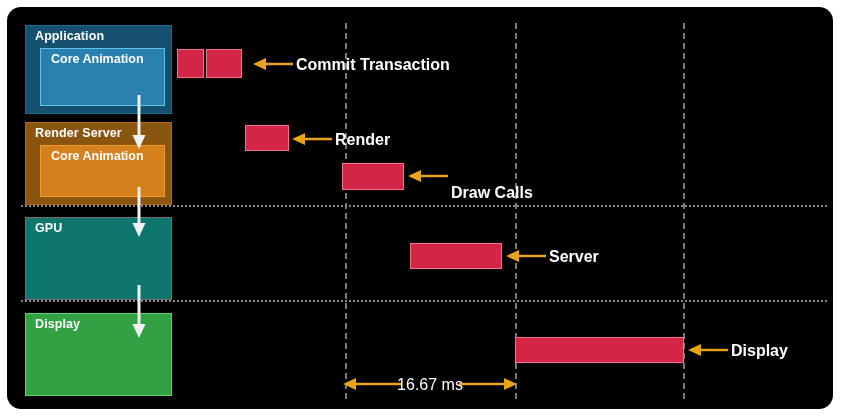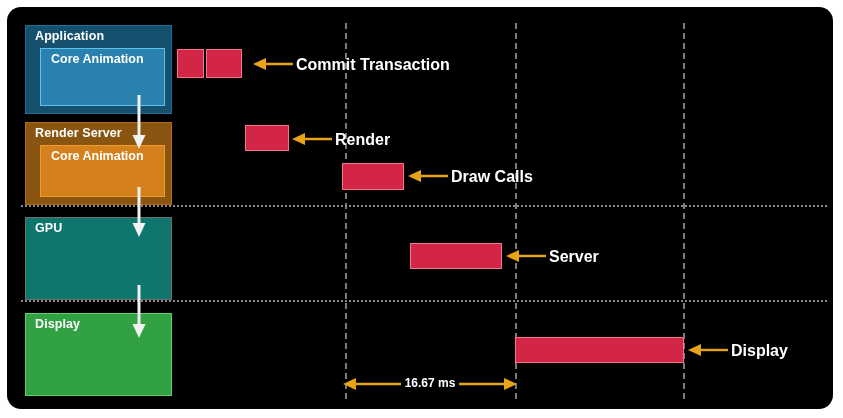--- a/index.html
+++ b/index.html
@@ -142,22 +142,22 @@
     color: #ffffff;
     white-space: nowrap;
   }
   .callout-arrow {
     position: absolute;
   }
 
   
   #measure-label {
     position: absolute;
-    font-size: 12px;
-    font-weight: bold;
+    font-size: 16px;
+    font-weight: normal;
     color: #ffffff;
     white-space: nowrap;
     text-align: center;
   }
 </style>
 </head>
 <body>
 
 <div id="figure">
   <div id="stage">
@@ -226,21 +226,21 @@
     <svg class="callout-arrow" style="left:285px; top:124px;" width="40" height="16">
       <line x1="12" y1="8" x2="40" y2="8" stroke="#e8a317" stroke-width="2.4"></line>
       <polygon points="0,8 13,2 13,14" fill="#e8a317"></polygon>
     </svg>
     <div class="callout-label" style="left:328px; top:124px;">Render</div>
 
     <svg class="callout-arrow" style="left:401px; top:161px;" width="40" height="16">
       <line x1="12" y1="8" x2="40" y2="8" stroke="#e8a317" stroke-width="2.4"></line>
       <polygon points="0,8 13,2 13,14" fill="#e8a317"></polygon>
     </svg>
-    <div class="callout-label" style="left:444px; top:161px;">Draw Calls</div>
+    <div class="callout-label" style="left:444px; top:177px;">Draw Calls</div>
 
     <svg class="callout-arrow" style="left:499px; top:241px;" width="40" height="16">
       <line x1="12" y1="8" x2="40" y2="8" stroke="#e8a317" stroke-width="2.4"></line>
       <polygon points="0,8 13,2 13,14" fill="#e8a317"></polygon>
     </svg>
     <div class="callout-label" style="left:542px; top:241px;">Server</div>
 
     <svg class="callout-arrow" style="left:681px; top:335px;" width="40" height="16">
       <line x1="12" y1="8" x2="40" y2="8" stroke="#e8a317" stroke-width="2.4"></line>
       <polygon points="0,8 13,2 13,14" fill="#e8a317"></polygon>

